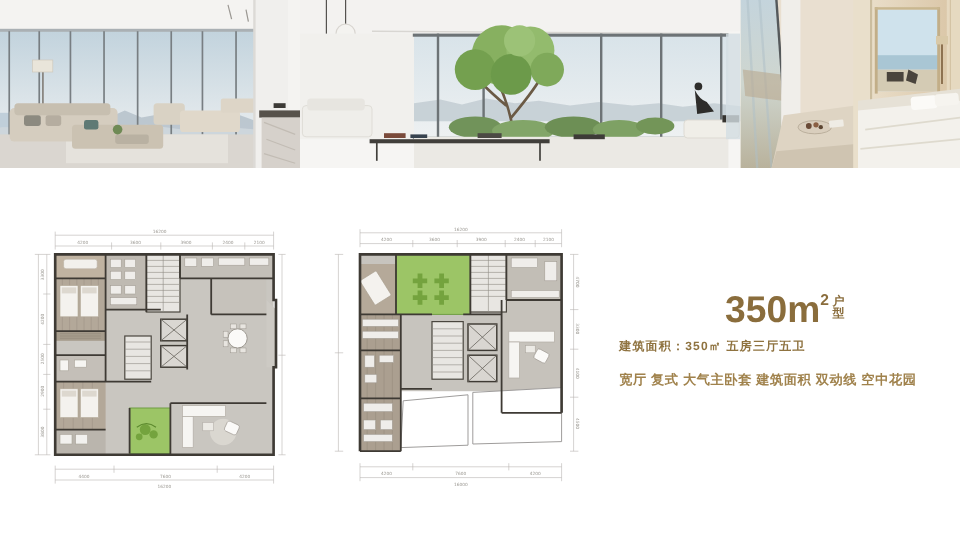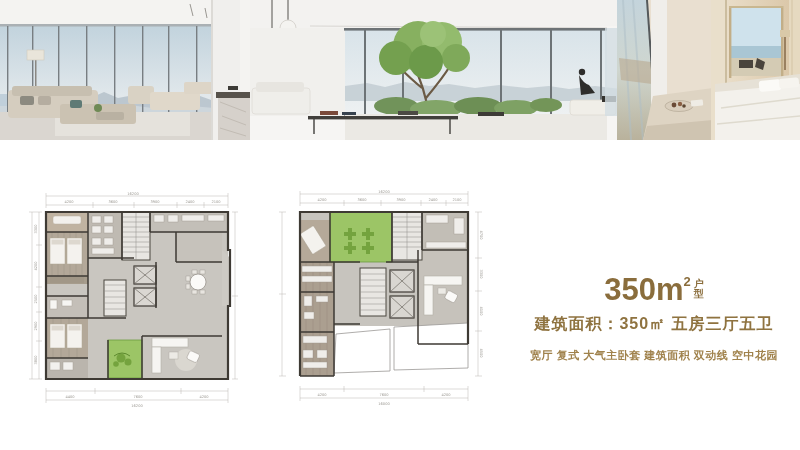--- a/index.html
+++ b/index.html
@@ -5,27 +5,27 @@
   html,body{margin:0;padding:0;background:#fff;}
   body{width:800px;height:450px;position:relative;overflow:hidden;
        font-family:"Liberation Sans","DejaVu Sans",sans-serif;}
   .canvas{position:absolute;inset:0;width:800px;height:450px;background:#fff;}
   .gallery{position:absolute;left:0;top:0;width:800px;height:140px;display:flex;}
   .gallery svg{display:block;height:140px;flex:0 0 auto;}
   .plan{position:absolute;}
   .plan-left{left:26px;top:188px;width:218px;height:222px;}
   .plan-right{left:272px;top:184px;width:220px;height:226px;}
   .dim{font-size:3.6px;fill:#9b9892;font-family:"DejaVu Sans",sans-serif;}
-  .info{position:absolute;left:516px;top:243px;width:276px;text-align:center;margin-top:32px;}
+  .info{position:absolute;left:516px;top:243px;width:276px;text-align:left;}
   .title-row{display:flex;align-items:flex-start;justify-content:center;gap:3px;}
   .area{font-size:31px;font-weight:bold;letter-spacing:0;line-height:30px;}
   .area sup{font-size:13px;font-weight:bold;vertical-align:top;line-height:14px;}
   .hx{display:flex;flex-direction:column;font-size:10px;line-height:10px;
       font-weight:bold;margin-top:4px;}
-  .line1{margin-top:9px;font-size:16px;font-weight:bold;letter-spacing:1px;white-space:nowrap;}
+  .line1{margin-top:9px;font-size:10px;font-weight:bold;letter-spacing:1px;white-space:nowrap;}
   .line2{margin-top:13px;font-size:11px;font-weight:bold;letter-spacing:0.5px;white-space:nowrap;}
 </style>
 </head>
 <body>
 
 <div class="canvas">
 
   <div class="gallery">
 
     <svg class="photo" width="250" height="140" viewBox="0 0 250 140">

